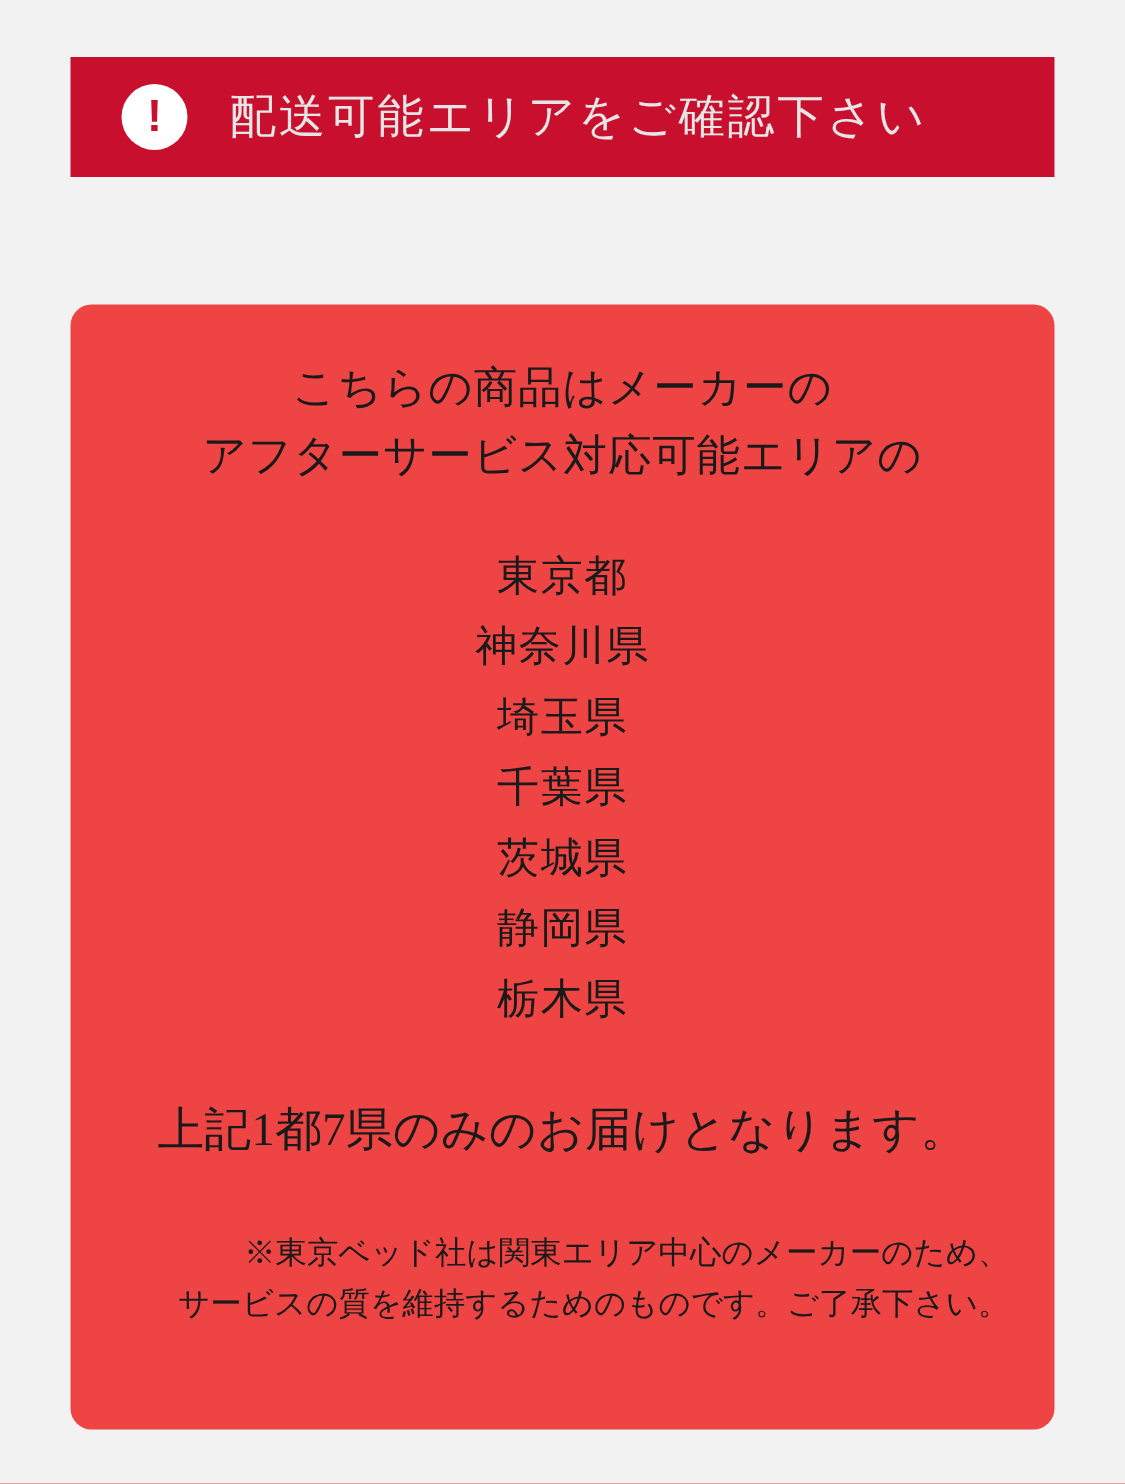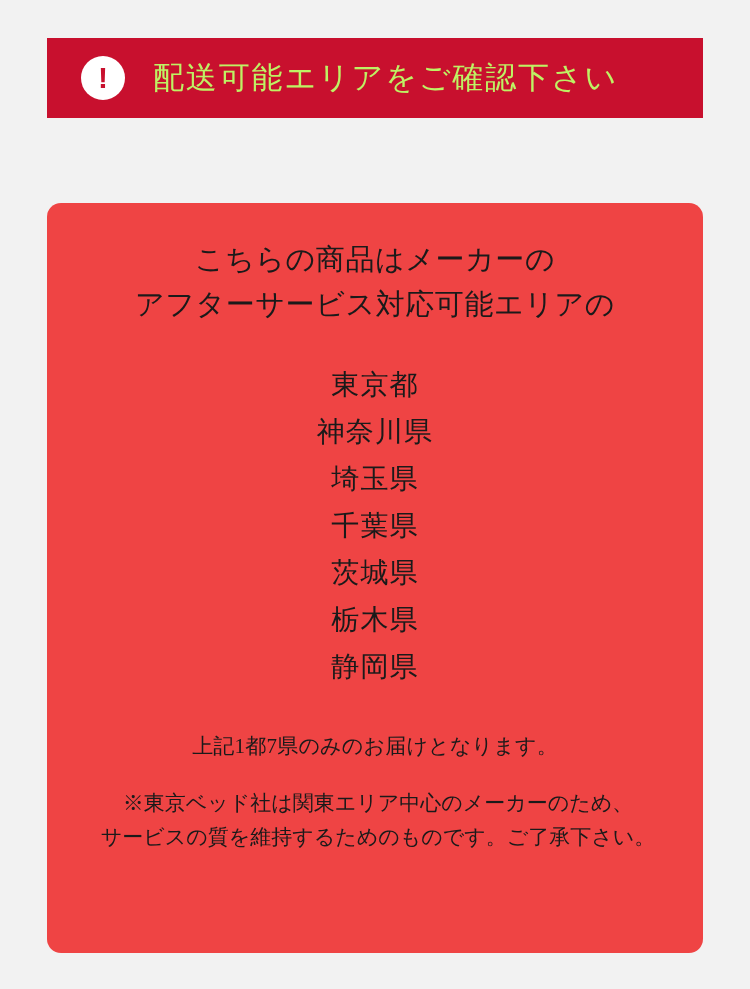--- a/index.html
+++ b/index.html
@@ -45,21 +45,21 @@
     align-items: center;
     justify-content: center;
     font-family: "Liberation Sans", sans-serif;
     font-weight: bold;
     font-size: 30px;
     line-height: 1;
     flex: 0 0 auto;
   }
   .banner-title {
     margin-left: 28px;
-    color: #bef264;
+    color: #e5e5e5;
     font-size: 31px;
     letter-spacing: 0.06em;
     font-family: "Liberation Serif", "DejaVu Serif", serif;
     white-space: nowrap;
   }
 
   
   .card {
     position: absolute;
     left: 47px;
@@ -88,30 +88,30 @@
     font-family: Liberation Serif, serif;
   }
   .area-list li {
     font-size: 28px;
     line-height: 1.68;
     letter-spacing: 0.04em;
   }
 
   .summary {
     margin-top: 42px;
-    font-size: 21px;
+    font-size: 31px;
     letter-spacing: 0.01em;
     white-space: nowrap;
   }
 
   .note {
-    margin-top: 26px;
+    margin-top: 44px;
     font-size: 21px;
     line-height: 1.62;
-    text-align: center;
+    text-align: right;
     padding-left: 8px;
     padding-right: 2px;
   }
   .note div { white-space: nowrap; }
 </style>
 </head>
 <body>
 
 <div class="page">
 
@@ -128,22 +128,22 @@
       <div>こちらの商品はメーカーの</div>
       <div>アフターサービス対応可能エリアの</div>
     </div>
 
     <ul class="area-list">
       <li>東京都</li>
       <li>神奈川県</li>
       <li>埼玉県</li>
       <li>千葉県</li>
       <li>茨城県</li>
+      <li>静岡県</li>
       <li>栃木県</li>
-      <li>静岡県</li>
     </ul>
 
     <div class="summary">上記1都7県のみのお届けとなります。</div>
 
     <div class="note">
       <div>※東京ベッド社は関東エリア中心のメーカーのため、</div>
       <div>サービスの質を維持するためのものです。ご了承下さい。</div>
     </div>
 
   </div>

